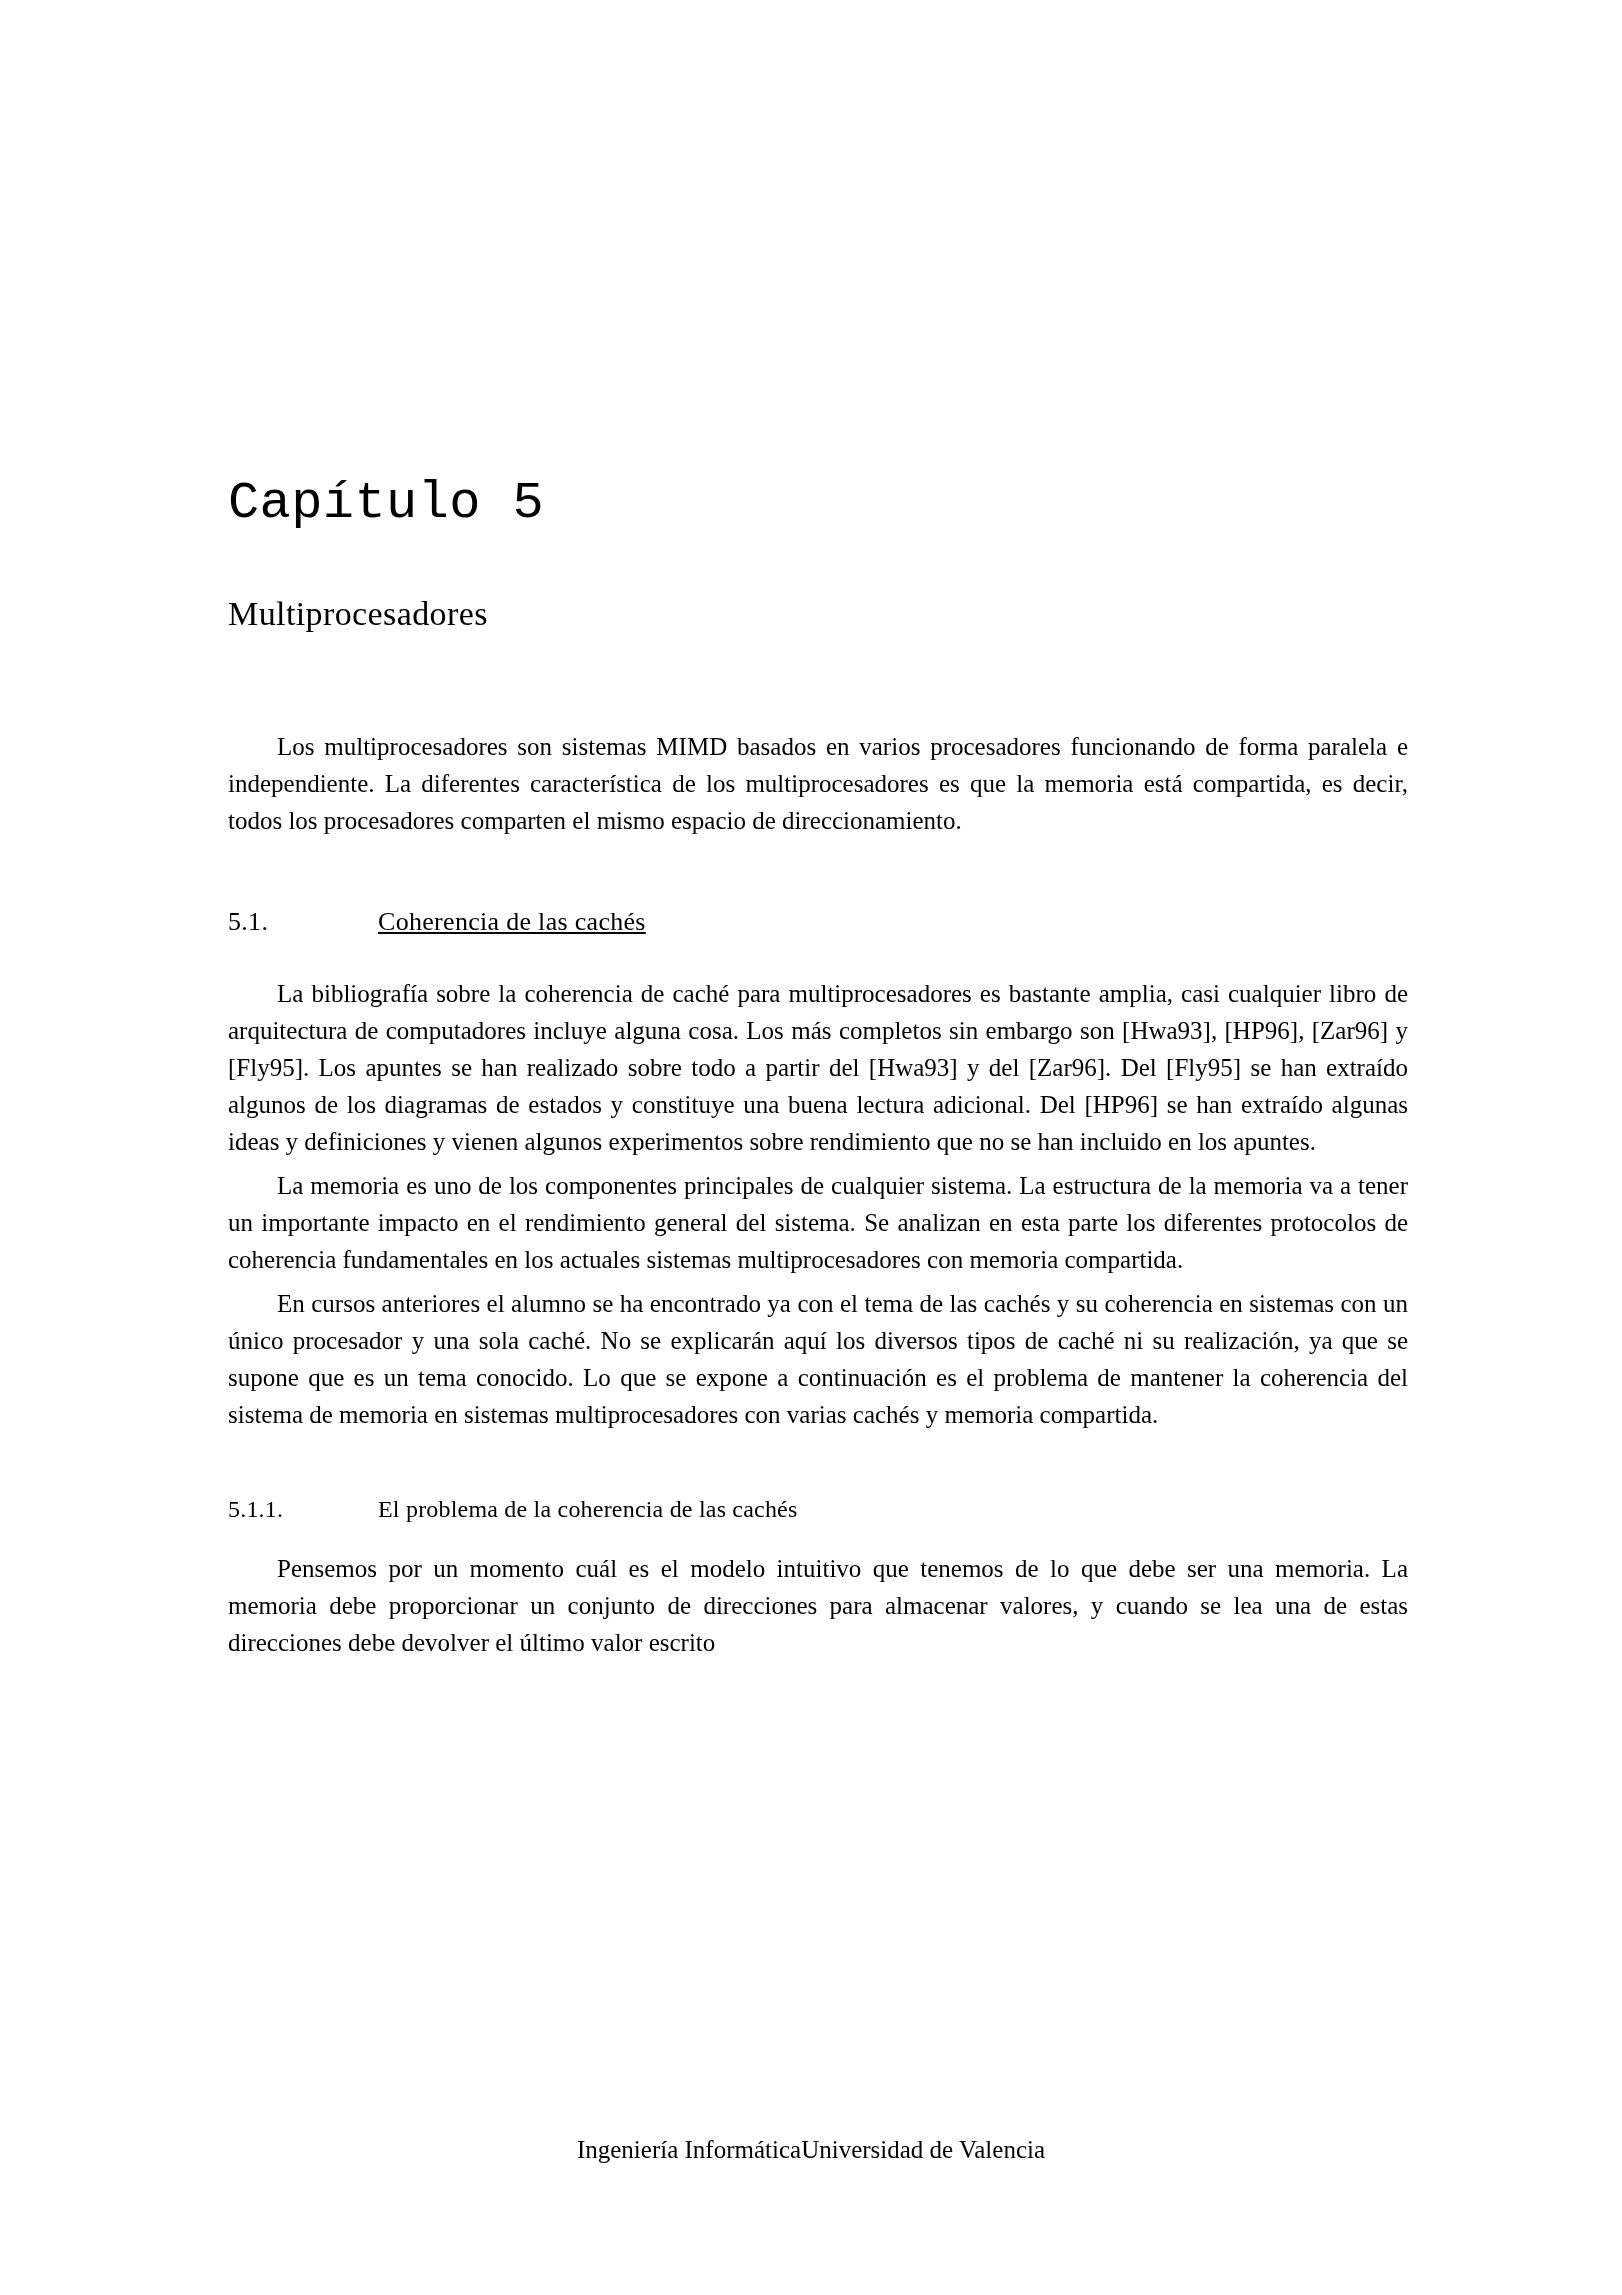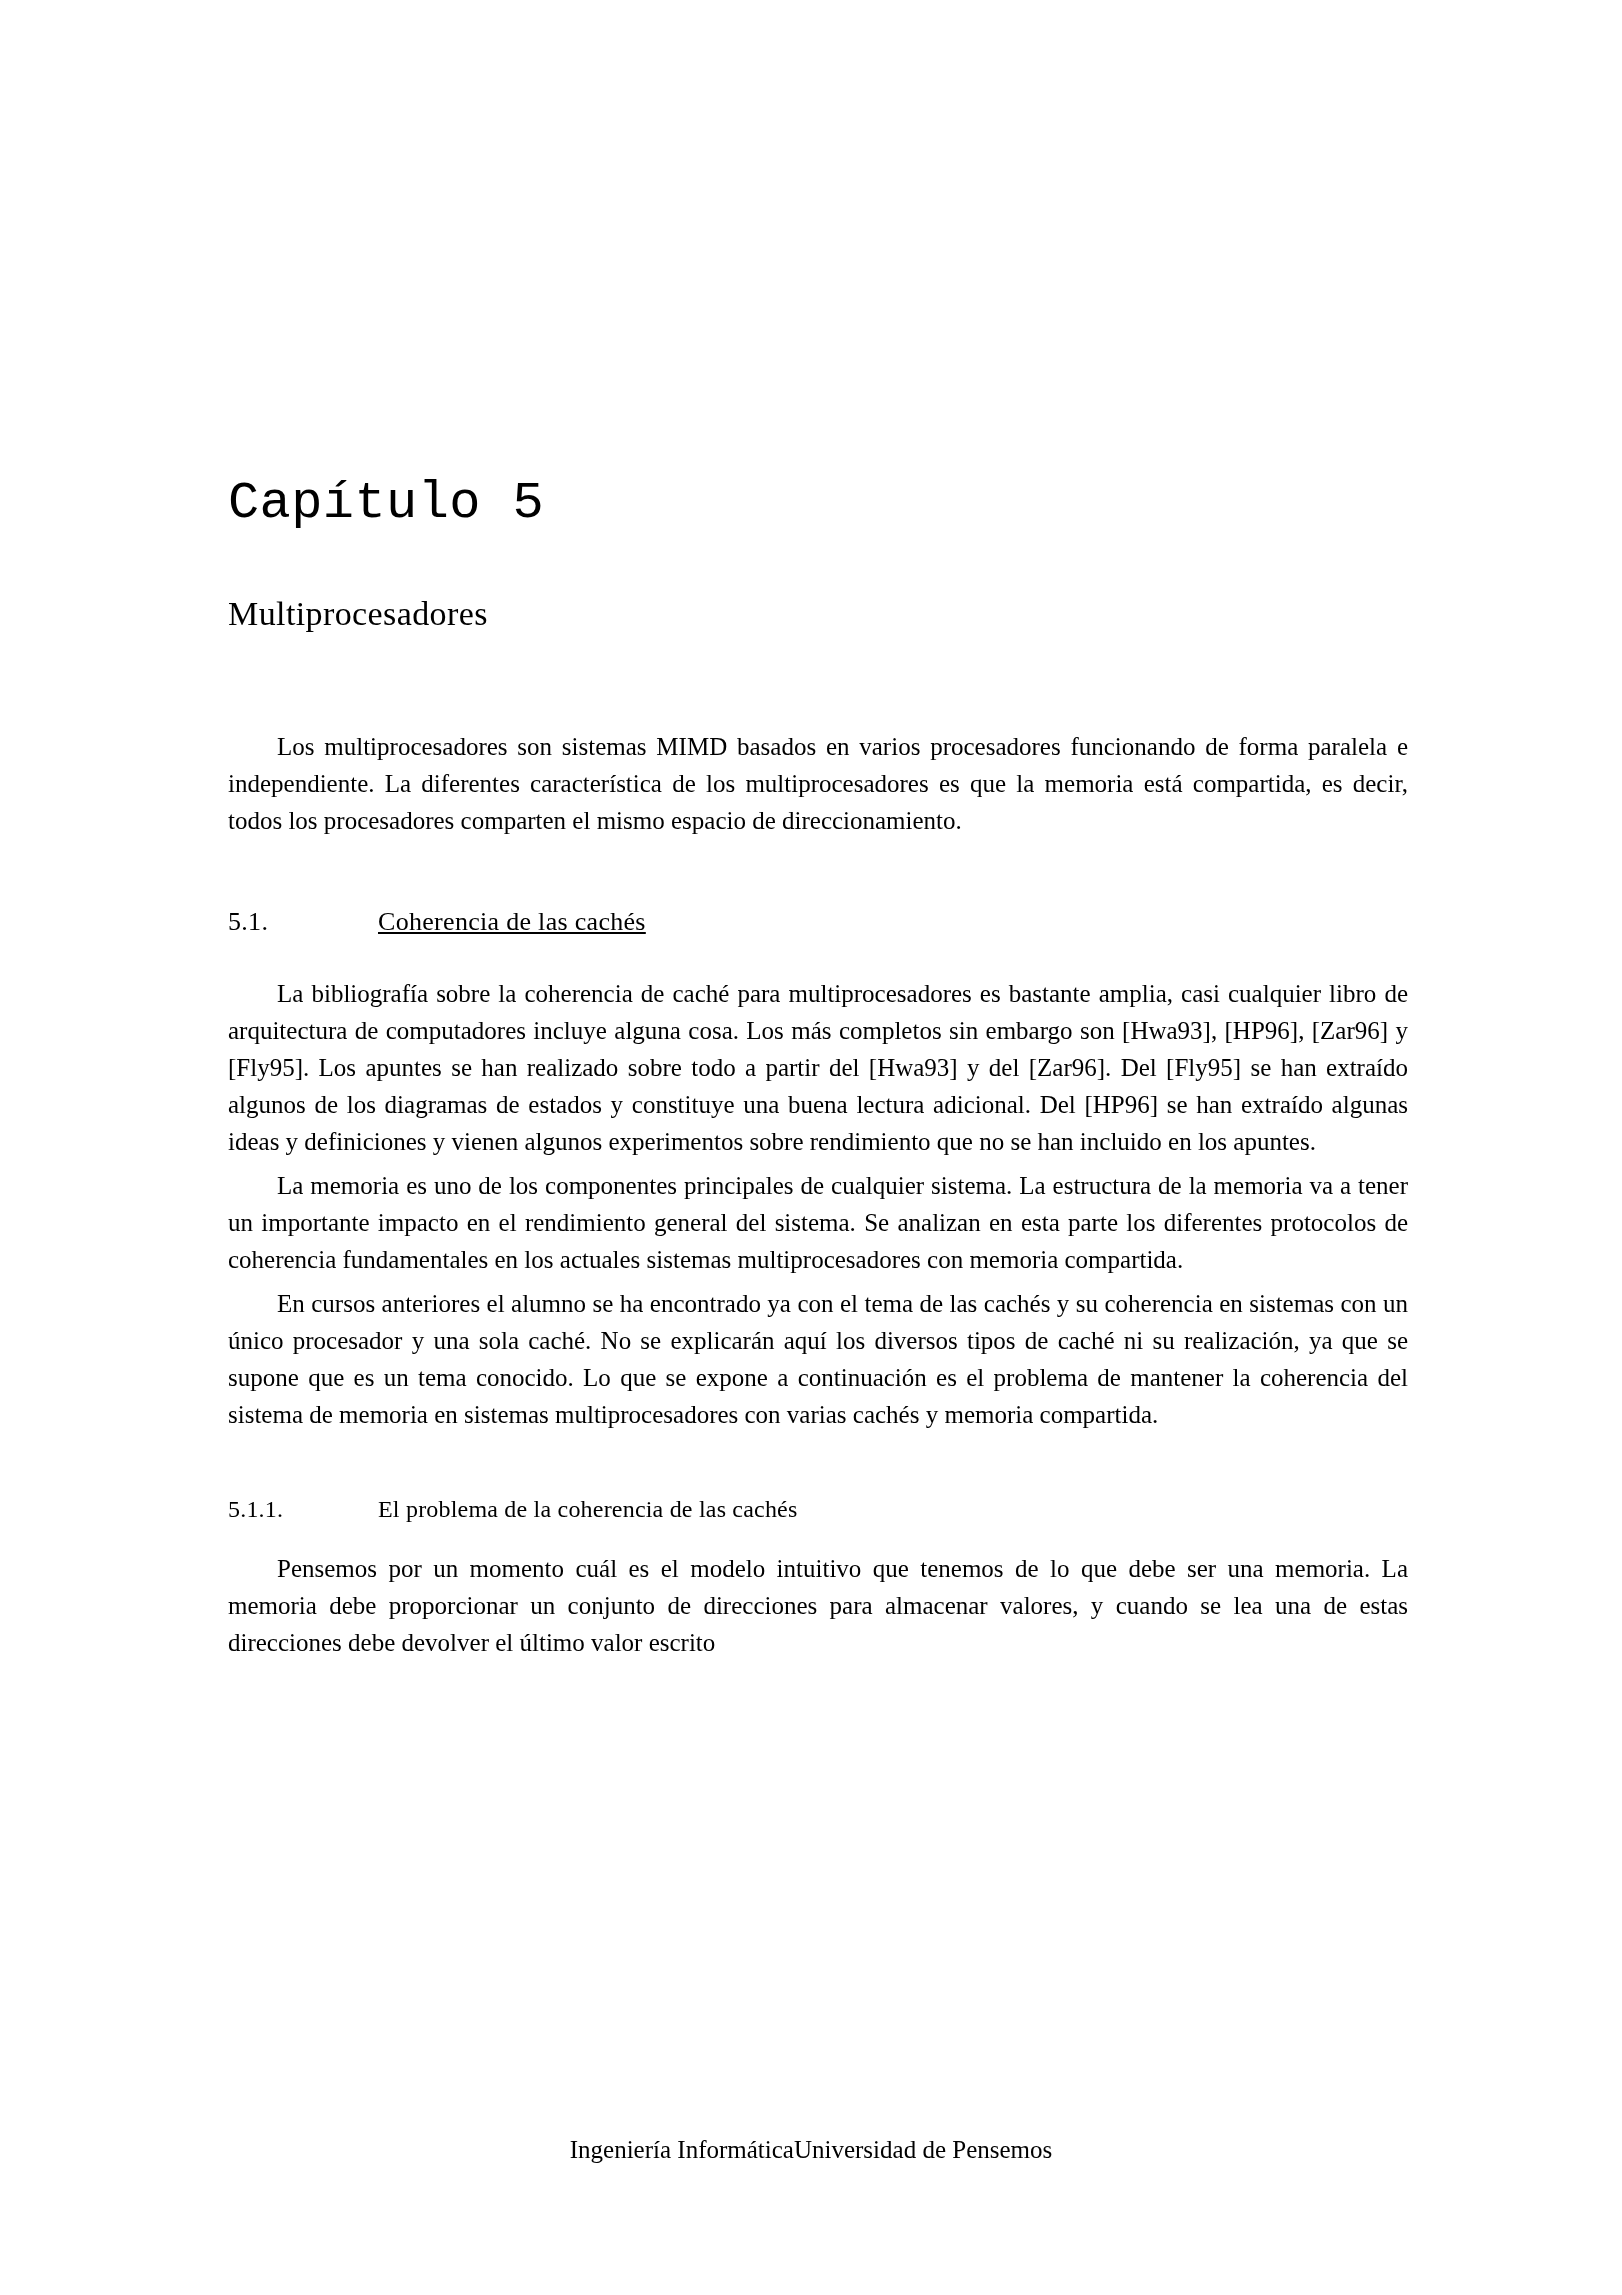--- a/index.html
+++ b/index.html
@@ -112,17 +112,17 @@
     <h3 class="subsection">
       <span class="num">5.1.1.</span><span>El problema de la coherencia de las cachés</span>
     </h3>
 
     <p class="body">Pensemos por un momento cuál es el modelo intuitivo que tenemos de lo que debe ser una memoria. La memoria debe proporcionar un conjunto de direcciones para almacenar valores, y cuando se lea una de estas direcciones debe devolver el último valor escrito</p>
 
   </div>
 
   <div class="footer">
     <span class="footer-left">Ingeniería Informática</span>
-    <span class="footer-right">Universidad de Pensemos</span>
+    <span class="footer-right">Universidad de Valencia</span>
   </div>
 
 </div>
 
 
 </body></html>

